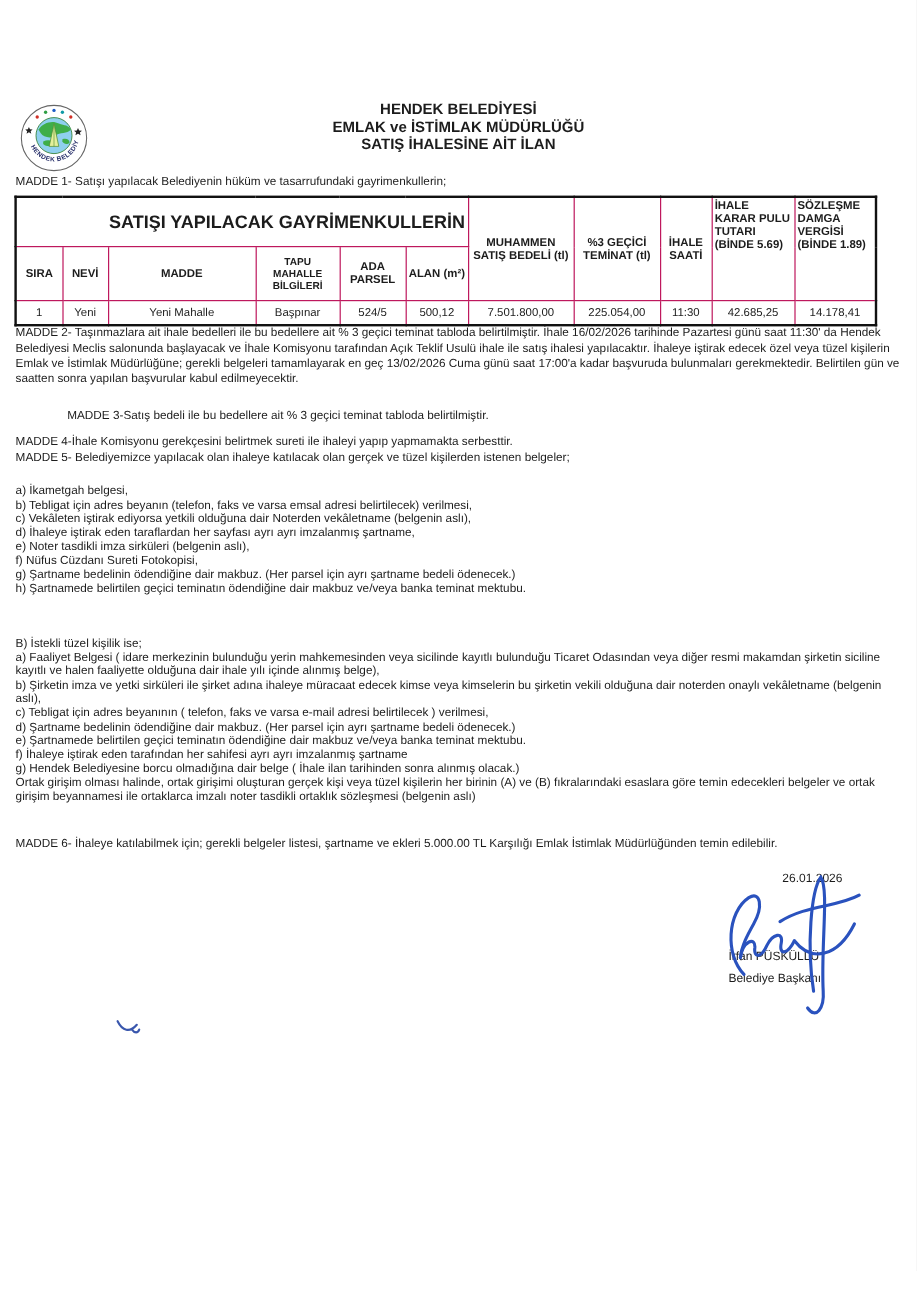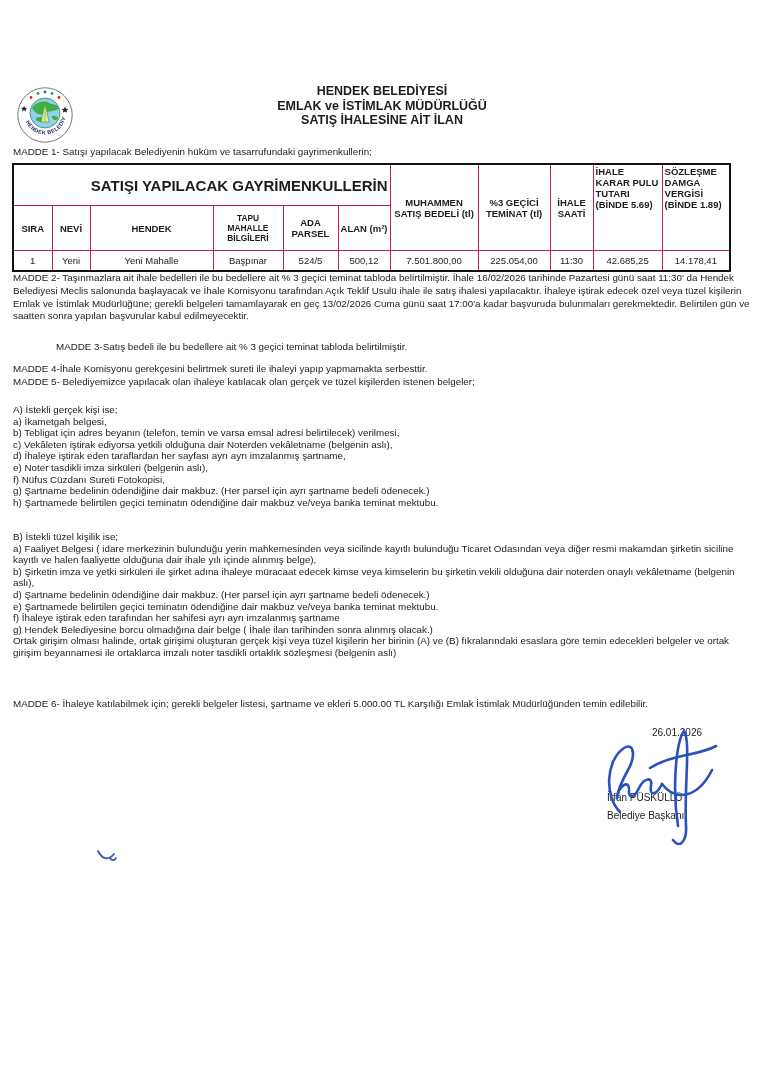--- a/index.html
+++ b/index.html
@@ -95,21 +95,21 @@
       <th class="group" colspan="6">SATIŞI YAPILACAK GAYRİMENKULLERİN</th>
       <th class="v-mid" rowspan="2">MUHAMMEN SATIŞ BEDELİ (tl)</th>
       <th class="v-mid" rowspan="2">%3 GEÇİCİ TEMİNAT (tl)</th>
       <th class="v-mid" rowspan="2">İHALE SAATİ</th>
       <th class="v-top" rowspan="2">İHALE KARAR PULU TUTARI (BİNDE 5.69)</th>
       <th class="v-top" rowspan="2">SÖZLEŞME DAMGA VERGİSİ (BİNDE 1.89)</th>
     </tr>
     <tr>
       <th class="sub">SIRA</th>
       <th class="sub">NEVİ</th>
-      <th class="sub">HENDEK</th>
+      <th class="sub">MADDE</th>
       <th class="sub small">TAPU MAHALLE BİLGİLERİ</th>
       <th class="sub">ADA PARSEL</th>
       <th class="sub">ALAN (m²)</th>
     </tr>
     <tr>
       <td class="cell">1</td>
       <td class="cell">Yeni</td>
       <td class="cell">Yeni Mahalle</td>
       <td class="cell">Başpınar</td>
       <td class="cell">524/5</td>
@@ -125,35 +125,35 @@
 
   <div class="p madde2">MADDE 2- Taşınmazlara ait ihale bedelleri ile bu bedellere ait % 3 geçici teminat tabloda belirtilmiştir.  İhale 16/02/2026 tarihinde Pazartesi günü saat 11:30' da Hendek Belediyesi Meclis salonunda başlayacak ve İhale Komisyonu tarafından Açık Teklif Usulü  ihale ile satış ihalesi yapılacaktır. İhaleye iştirak edecek özel veya tüzel kişilerin Emlak ve İstimlak Müdürlüğüne; gerekli belgeleri tamamlayarak en geç 13/02/2026 Cuma günü saat 17:00'a kadar başvuruda bulunmaları gerekmektedir. Belirtilen gün ve saatten sonra yapılan başvurular kabul edilmeyecektir.</div>
   <div class="p madde3">MADDE 3-Satış bedeli ile bu bedellere ait % 3 geçici teminat tabloda belirtilmiştir.</div>
 
   <div class="p madde45">
     <div>MADDE 4-İhale Komisyonu gerekçesini belirtmek sureti ile ihaleyi yapıp yapmamakta serbesttir.</div>
     <div>MADDE 5- Belediyemizce yapılacak olan ihaleye katılacak olan gerçek ve tüzel kişilerden istenen belgeler;</div>
   </div>
 
   <div class="listblock list-a">
-    <div>A) İstekli gerçek kişi ise;</div>
     <div>a) İkametgah belgesi,</div>
-    <div>b) Tebligat için adres beyanın (telefon, temin ve varsa emsal adresi belirtilecek) verilmesi,</div>
+    <div>b) Tebligat için adres beyanın (telefon, faks ve varsa emsal adresi belirtilecek) verilmesi,</div>
     <div>c) Vekâleten iştirak ediyorsa yetkili olduğuna dair Noterden vekâletname (belgenin aslı),</div>
     <div>d) İhaleye iştirak eden taraflardan her sayfası ayrı ayrı imzalanmış şartname,</div>
     <div>e) Noter tasdikli imza sirküleri (belgenin aslı),</div>
     <div>f) Nüfus Cüzdanı Sureti Fotokopisi,</div>
     <div>g) Şartname bedelinin ödendiğine dair makbuz. (Her parsel için ayrı şartname bedeli ödenecek.)</div>
     <div>h) Şartnamede belirtilen geçici teminatın ödendiğine dair makbuz ve/veya banka teminat mektubu.</div>
   </div>
 
   <div class="listblock list-b">
     <div>B) İstekli tüzel kişilik ise;</div>
     <div>a) Faaliyet Belgesi ( idare merkezinin bulunduğu yerin mahkemesinden veya sicilinde kayıtlı bulunduğu Ticaret Odasından veya diğer resmi makamdan şirketin siciline kayıtlı ve halen faaliyette olduğuna dair ihale yılı içinde alınmış belge),</div>
     <div>b) Şirketin imza ve yetki sirküleri ile şirket adına ihaleye müracaat edecek kimse veya kimselerin bu şirketin vekili olduğuna dair noterden onaylı vekâletname (belgenin aslı),</div>
+    <div>c) Tebligat için adres beyanının ( telefon, faks ve varsa e-mail adresi belirtilecek ) verilmesi,</div>
     <div>d) Şartname bedelinin ödendiğine dair makbuz. (Her parsel için ayrı şartname bedeli ödenecek.)</div>
     <div>e) Şartnamede belirtilen geçici teminatın ödendiğine dair makbuz ve/veya banka teminat mektubu.</div>
     <div>f) İhaleye iştirak eden tarafından her sahifesi ayrı ayrı imzalanmış şartname</div>
     <div>g) Hendek Belediyesine borcu olmadığına dair belge ( İhale ilan tarihinden sonra alınmış olacak.)</div>
     <div>Ortak girişim olması halinde, ortak girişimi oluşturan gerçek kişi veya tüzel kişilerin her birinin (A) ve (B) fıkralarındaki esaslara göre temin edecekleri belgeler ve ortak girişim beyannamesi ile ortaklarca imzalı noter tasdikli ortaklık sözleşmesi (belgenin aslı)</div>
   </div>
 
   <div class="p madde6">MADDE 6- İhaleye katılabilmek için; gerekli belgeler listesi, şartname ve ekleri 5.000.00 TL Karşılığı Emlak İstimlak Müdürlüğünden temin edilebilir.</div>
 
   <div class="sign-date">26.01.2026</div>

